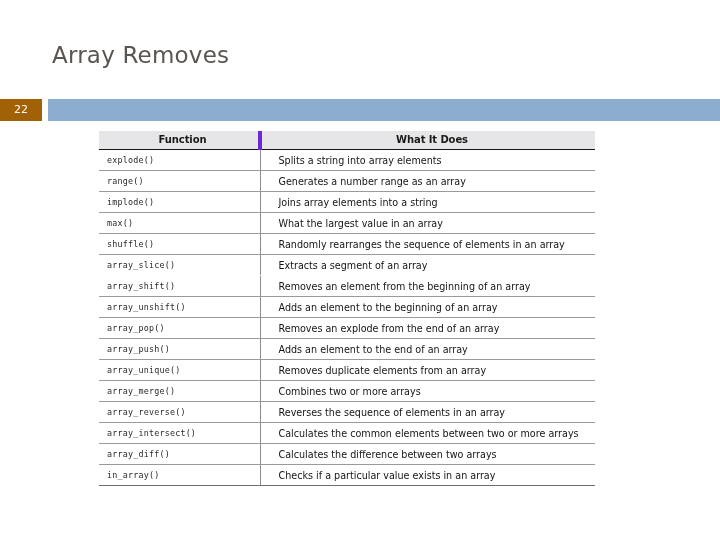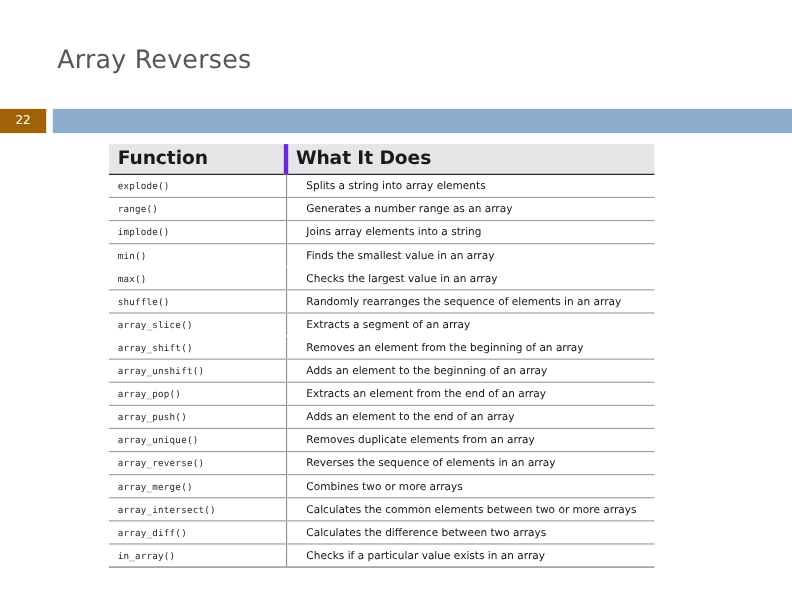--- a/index.html
+++ b/index.html
@@ -71,23 +71,23 @@
     border-collapse: collapse;
     table-layout: fixed;
     font-size: 9.6px;
   }
   table.fn-table col.c-fn { width: 161px; }
 
   thead th {
     background: #e6e6e8;
     color: #1a1a1a;
     font-family: "DejaVu Sans", sans-serif;
-    font-size: 17px;
+    font-size: 10px;
     font-weight: 700;
-    text-align: left;
+    text-align: center;
     padding: 3px 0 4px 8px;
     border-bottom: 1.6px solid #151515;
     letter-spacing: -0.1px;
     margin-top: 25px;
   }
   thead th.h-desc {
     border-left: 4px solid #6d28d9;
     padding-left: 7px;
   }
 
@@ -113,21 +113,21 @@
     color: #141414;
     white-space: nowrap;
   }
   
   tbody tr.no-rule > td { border-bottom-color: transparent; }
   tbody tr:last-child > td { border-bottom: 0.8px solid #6e6e6e; }
 </style>
 </head>
 <body>
 
-<div class="slide-title">Array Reverses</div>
+<div class="slide-title">Array Removes</div>
 
 <div class="band">
   <div class="page-badge">22</div>
   <div class="band-rule"></div>
 </div>
 
 <div class="figure">
   <table class="fn-table">
     <colgroup>
       <col class="c-fn">
@@ -145,63 +145,59 @@
           <td class="desc">Splits a string into array elements</td>
         </tr>
         <tr>
           <td class="fn">range()</td>
           <td class="desc">Generates a number range as an array</td>
         </tr>
         <tr>
           <td class="fn">implode()</td>
           <td class="desc">Joins array elements into a string</td>
         </tr>
-        <tr class="no-rule">
-          <td class="fn">min()</td>
-          <td class="desc">Finds the smallest value in an array</td>
-        </tr>
         <tr>
           <td class="fn">max()</td>
-          <td class="desc">Checks the largest value in an array</td>
+          <td class="desc">What the largest value in an array</td>
         </tr>
         <tr>
           <td class="fn">shuffle()</td>
           <td class="desc">Randomly rearranges the sequence of elements in an array</td>
         </tr>
         <tr class="no-rule">
           <td class="fn">array_slice()</td>
           <td class="desc">Extracts a segment of an array</td>
         </tr>
         <tr>
           <td class="fn">array_shift()</td>
           <td class="desc">Removes an element from the beginning of an array</td>
         </tr>
         <tr>
           <td class="fn">array_unshift()</td>
           <td class="desc">Adds an element to the beginning of an array</td>
         </tr>
         <tr>
           <td class="fn">array_pop()</td>
-          <td class="desc">Extracts an element from the end of an array</td>
+          <td class="desc">Removes an explode from the end of an array</td>
         </tr>
         <tr>
           <td class="fn">array_push()</td>
           <td class="desc">Adds an element to the end of an array</td>
         </tr>
         <tr>
           <td class="fn">array_unique()</td>
           <td class="desc">Removes duplicate elements from an array</td>
         </tr>
         <tr>
+          <td class="fn">array_merge()</td>
+          <td class="desc">Combines two or more arrays</td>
+        </tr>
+        <tr>
           <td class="fn">array_reverse()</td>
           <td class="desc">Reverses the sequence of elements in an array</td>
-        </tr>
-        <tr>
-          <td class="fn">array_merge()</td>
-          <td class="desc">Combines two or more arrays</td>
         </tr>
         <tr>
           <td class="fn">array_intersect()</td>
           <td class="desc">Calculates the common elements between two or more arrays</td>
         </tr>
         <tr>
           <td class="fn">array_diff()</td>
           <td class="desc">Calculates the difference between two arrays</td>
         </tr>
         <tr>

